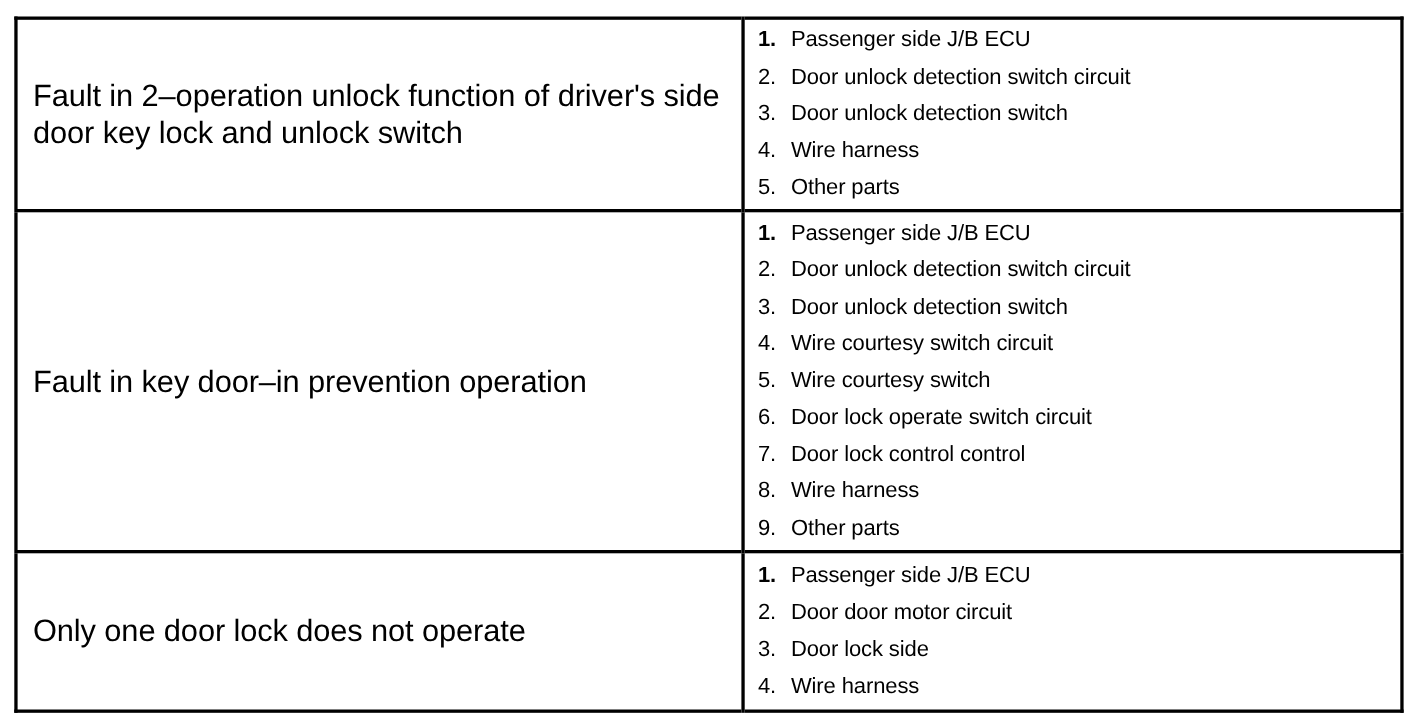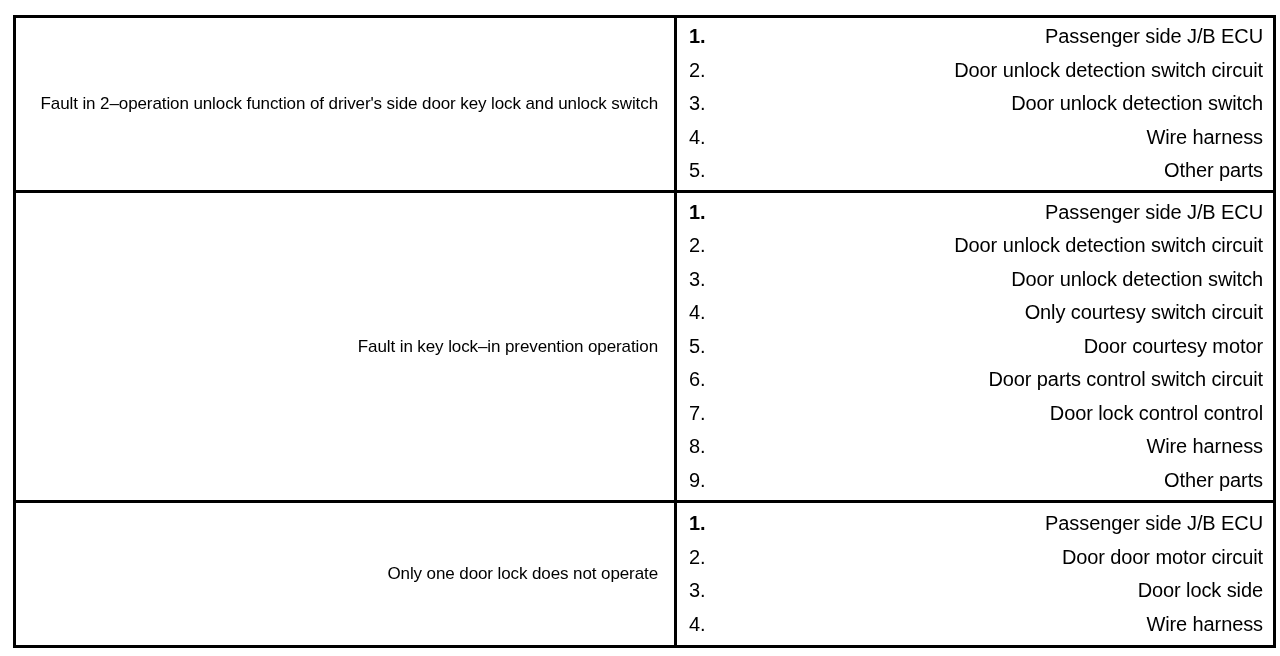--- a/index.html
+++ b/index.html
@@ -55,24 +55,24 @@
   }
 
   
   .row-1 > td { height: 172px; }
   .row-2 > td { height: 307px; }
   .row-3 > td { height: 142px; }
 
   
   .symptom-text {
     padding: 0 16px 0 14px;
-    font-size: 17px;
+    font-size: 28px;
     line-height: 34px;
     letter-spacing: -0.1px;
-    text-align: right;
+    text-align: left;
   }
 
   
   .suspect-list {
     list-style: none;
     margin: 0;
     padding: 0 10px 0 12px;
   }
   .suspect-item {
     display: flex;
@@ -85,21 +85,20 @@
   .suspect-num {
     flex: 0 0 auto;
     width: 30px;
     text-align: left;
   }
   .suspect-num.first {
     font-weight: bold;
   }
   .suspect-label {
     flex: 1 1 auto;
-    text-align: right;
   }
 </style>
 </head>
 <body>
 
 <div class="page">
 
   <table class="symptom-table">
     <tbody>
 
@@ -128,47 +127,47 @@
             <li class="suspect-item">
               <span class="suspect-num">5.</span>
               <span class="suspect-label">Other parts</span>
             </li>
           </ul>
         </td>
       </tr>
 
       <tr class="row-2">
         <td class="col-symptom">
-          <div class="symptom-text">Fault in key lock–in prevention operation</div>
+          <div class="symptom-text">Fault in key door–in prevention operation</div>
         </td>
         <td class="col-suspect">
           <ul class="suspect-list">
             <li class="suspect-item">
               <span class="suspect-num first">1.</span>
               <span class="suspect-label">Passenger side J/B ECU</span>
             </li>
             <li class="suspect-item">
               <span class="suspect-num">2.</span>
               <span class="suspect-label">Door unlock detection switch circuit</span>
             </li>
             <li class="suspect-item">
               <span class="suspect-num">3.</span>
               <span class="suspect-label">Door unlock detection switch</span>
             </li>
             <li class="suspect-item">
               <span class="suspect-num">4.</span>
-              <span class="suspect-label">Only courtesy switch circuit</span>
+              <span class="suspect-label">Wire courtesy switch circuit</span>
             </li>
             <li class="suspect-item">
               <span class="suspect-num">5.</span>
-              <span class="suspect-label">Door courtesy motor</span>
+              <span class="suspect-label">Wire courtesy switch</span>
             </li>
             <li class="suspect-item">
               <span class="suspect-num">6.</span>
-              <span class="suspect-label">Door parts control switch circuit</span>
+              <span class="suspect-label">Door lock operate switch circuit</span>
             </li>
             <li class="suspect-item">
               <span class="suspect-num">7.</span>
               <span class="suspect-label">Door lock control control</span>
             </li>
             <li class="suspect-item">
               <span class="suspect-num">8.</span>
               <span class="suspect-label">Wire harness</span>
             </li>
             <li class="suspect-item">

